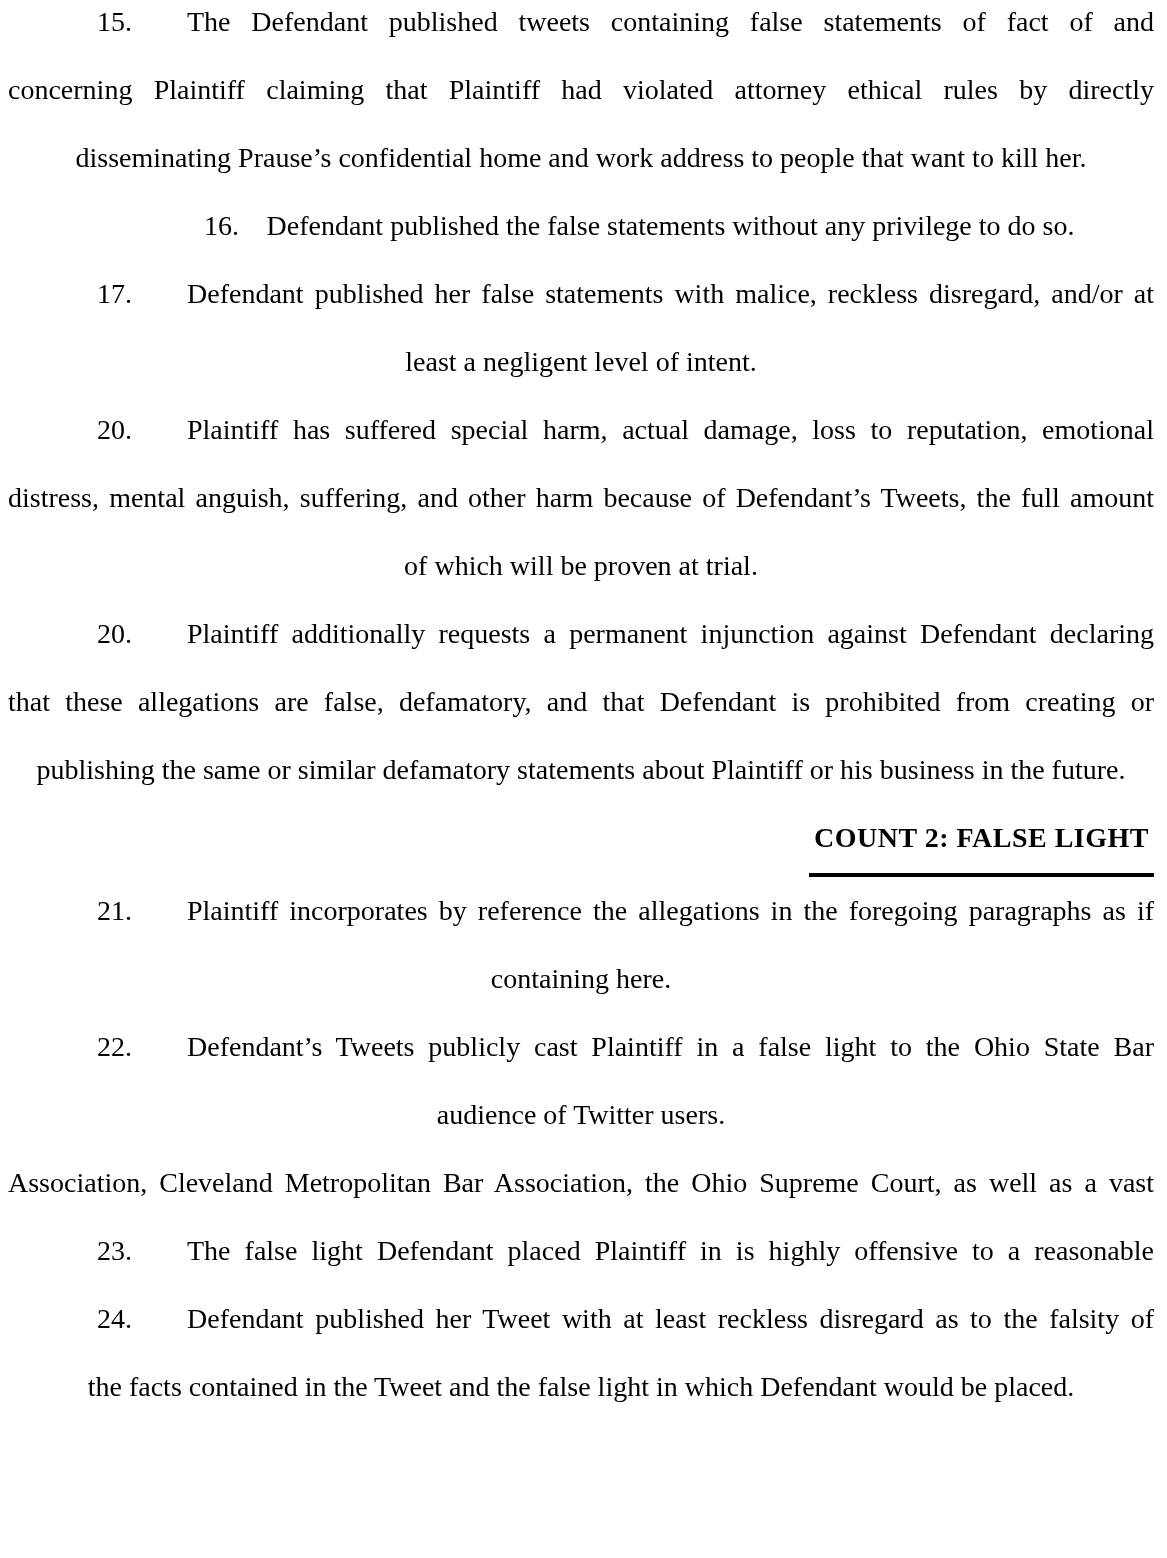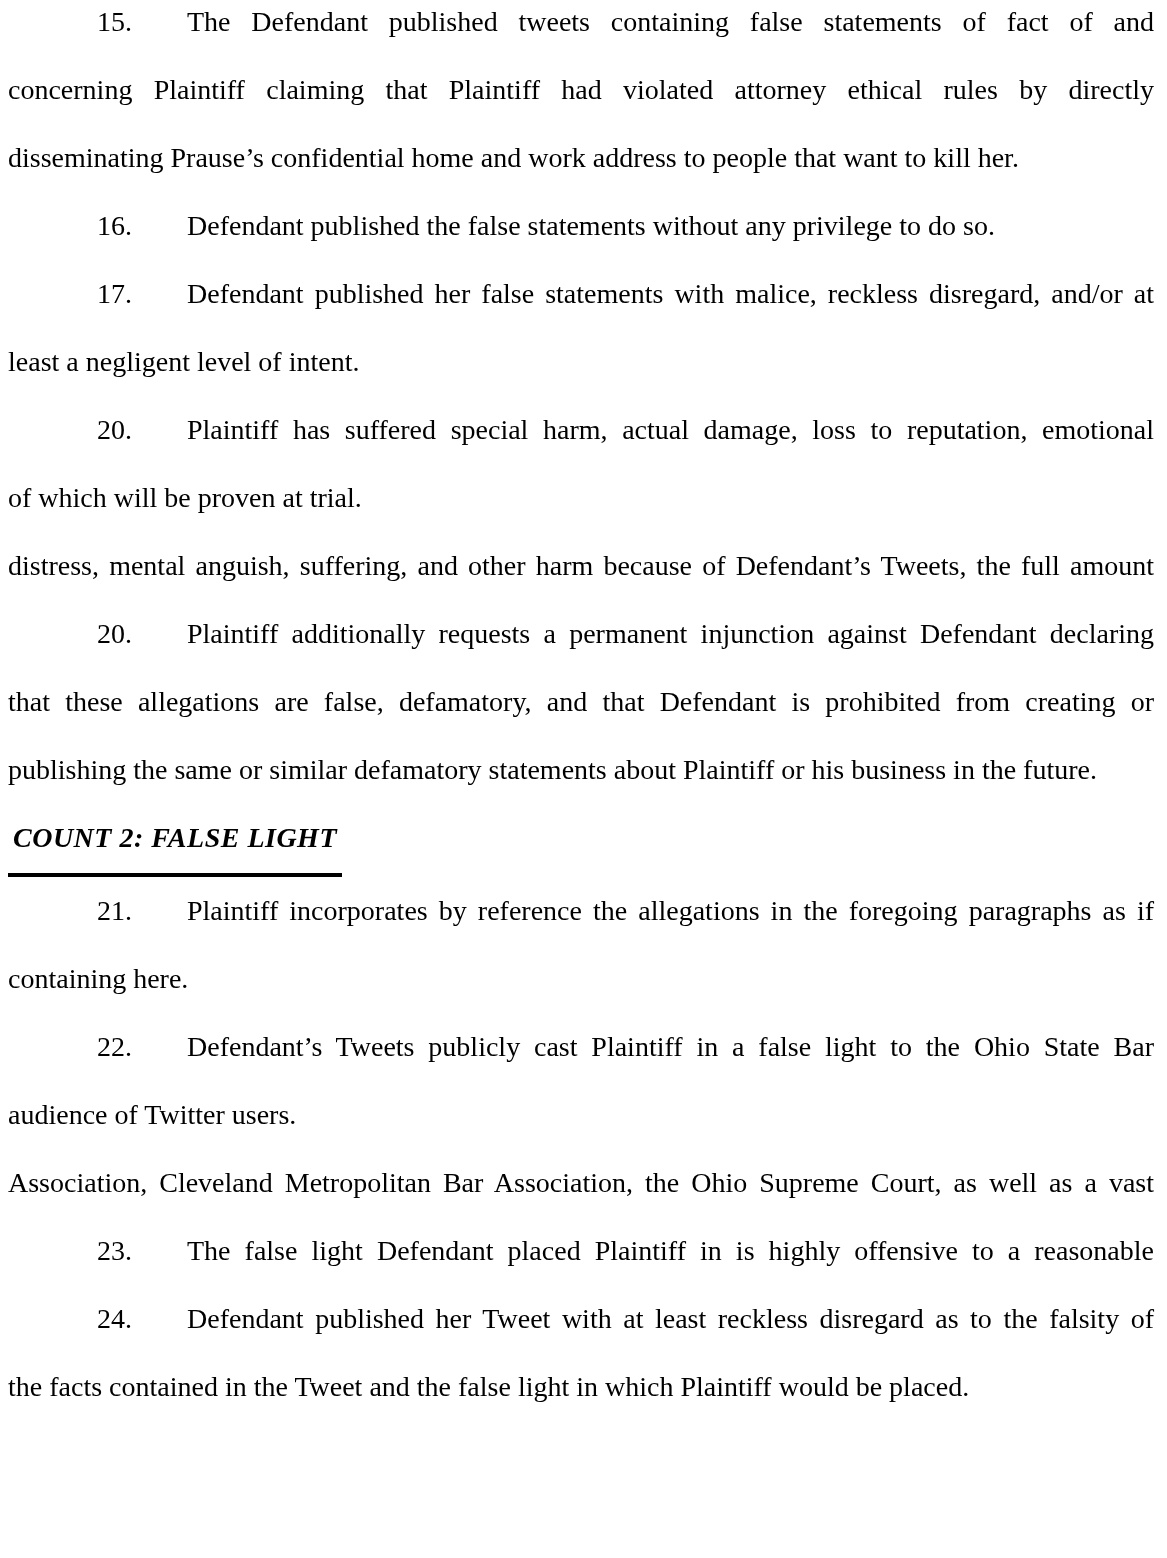--- a/index.html
+++ b/index.html
@@ -20,65 +20,64 @@
     position: absolute;
     top: -12px;
     left: 8px;
     width: 1146px;
     font-size: 28px;
     line-height: 68px;
   }
   
   .line {
     line-height: 68px;
-    text-align: left;
+    text-align: center;
   }
   .line.just {
     text-align: justify;
     text-align-last: justify;
   }
   
   .line.first {
     padding-left: 89px;
   }
   .pnum {
     display: inline-block;
     width: 90px;
   }
   .heading-line {
     line-height: 68px;
-    text-align: left;
+    text-align: right;
     font-weight: bold;
-    font-style: italic;
   }
   .heading-text {
     display: inline-block;
     border-bottom: 4px solid #000000;
     padding: 0 5px 1px 5px;
     letter-spacing: 0.5px;
   }
 </style>
 </head>
 <body>
 
 <main class="doc-body">
     <div class="line first just"><span class="pnum">15.</span>The Defendant published tweets containing false statements of fact of and</div>
     <div class="line just">concerning Plaintiff claiming that Plaintiff had violated attorney ethical rules by directly</div>
     <div class="line">disseminating Prause’s confidential home and work address to people that want to kill her.</div>
     <div class="line first"><span class="pnum">16.</span>Defendant published the false statements without any privilege to do so.</div>
     <div class="line first just"><span class="pnum">17.</span>Defendant published her false statements with malice, reckless disregard, and/or at</div>
     <div class="line">least a negligent level of intent.</div>
     <div class="line first just"><span class="pnum">20.</span>Plaintiff has suffered special harm, actual damage, loss to reputation, emotional</div>
+    <div class="line just">distress, mental anguish, suffering, and other harm because of Defendant’s Tweets, the full amount</div>
     <div class="line">of which will be proven at trial.</div>
-    <div class="line just">distress, mental anguish, suffering, and other harm because of Defendant’s Tweets, the full amount</div>
     <div class="line first just"><span class="pnum">20.</span>Plaintiff additionally requests a permanent injunction against Defendant declaring</div>
     <div class="line just">that these allegations are false, defamatory, and that Defendant is prohibited from creating or</div>
     <div class="line">publishing the same or similar defamatory statements about Plaintiff or his business in the future.</div>
     <div class="heading-line"><span class="heading-text">COUNT 2: FALSE LIGHT</span></div>
     <div class="line first just"><span class="pnum">21.</span>Plaintiff incorporates by reference the allegations in the foregoing paragraphs as if</div>
     <div class="line">containing here.</div>
     <div class="line first just"><span class="pnum">22.</span>Defendant’s Tweets publicly cast Plaintiff in a false light to the Ohio State Bar</div>
     <div class="line">audience of Twitter users.</div>
     <div class="line just">Association, Cleveland Metropolitan Bar Association, the Ohio Supreme Court, as well as a vast</div>
     <div class="line first just"><span class="pnum">23.</span>The false light Defendant placed Plaintiff in is highly offensive to a reasonable</div>
     <div class="line first just"><span class="pnum">24.</span>Defendant published her Tweet with at least reckless disregard as to the falsity of</div>
-    <div class="line">the facts contained in the Tweet and the false light in which Plaintiff would be placed.</div>
+    <div class="line">the facts contained in the Tweet and the false light in which Defendant would be placed.</div>
   </main>
 
 </body></html>

